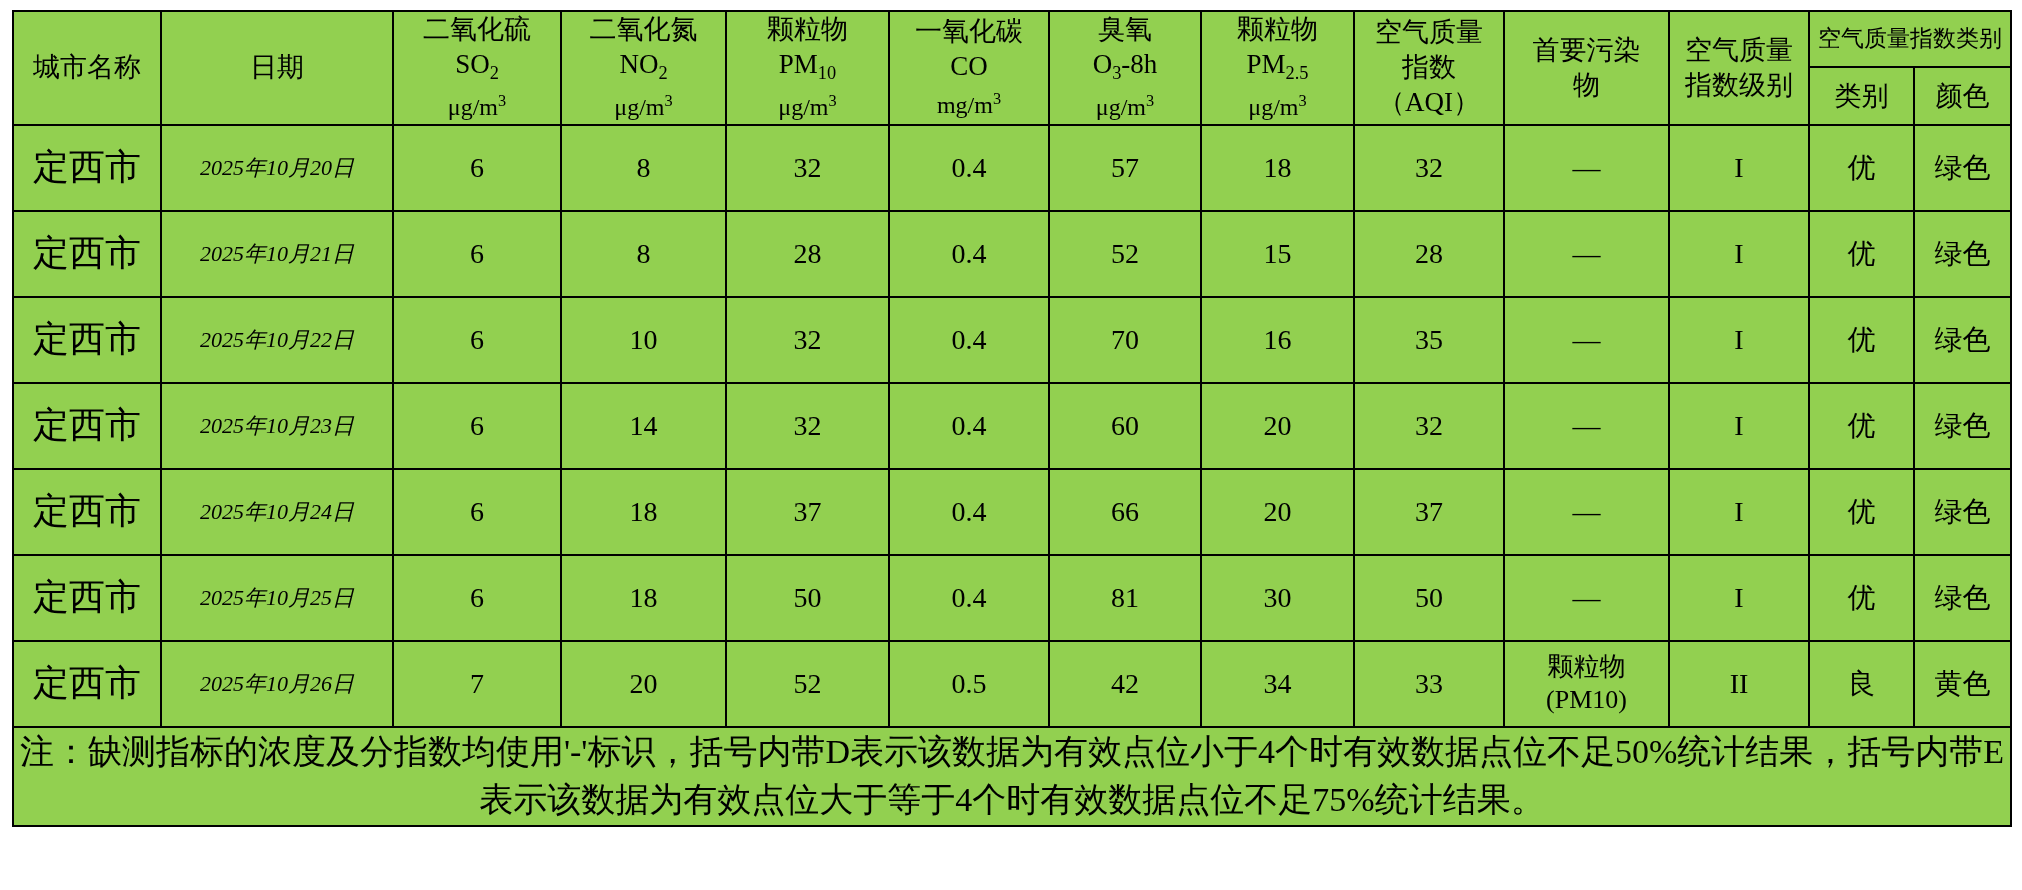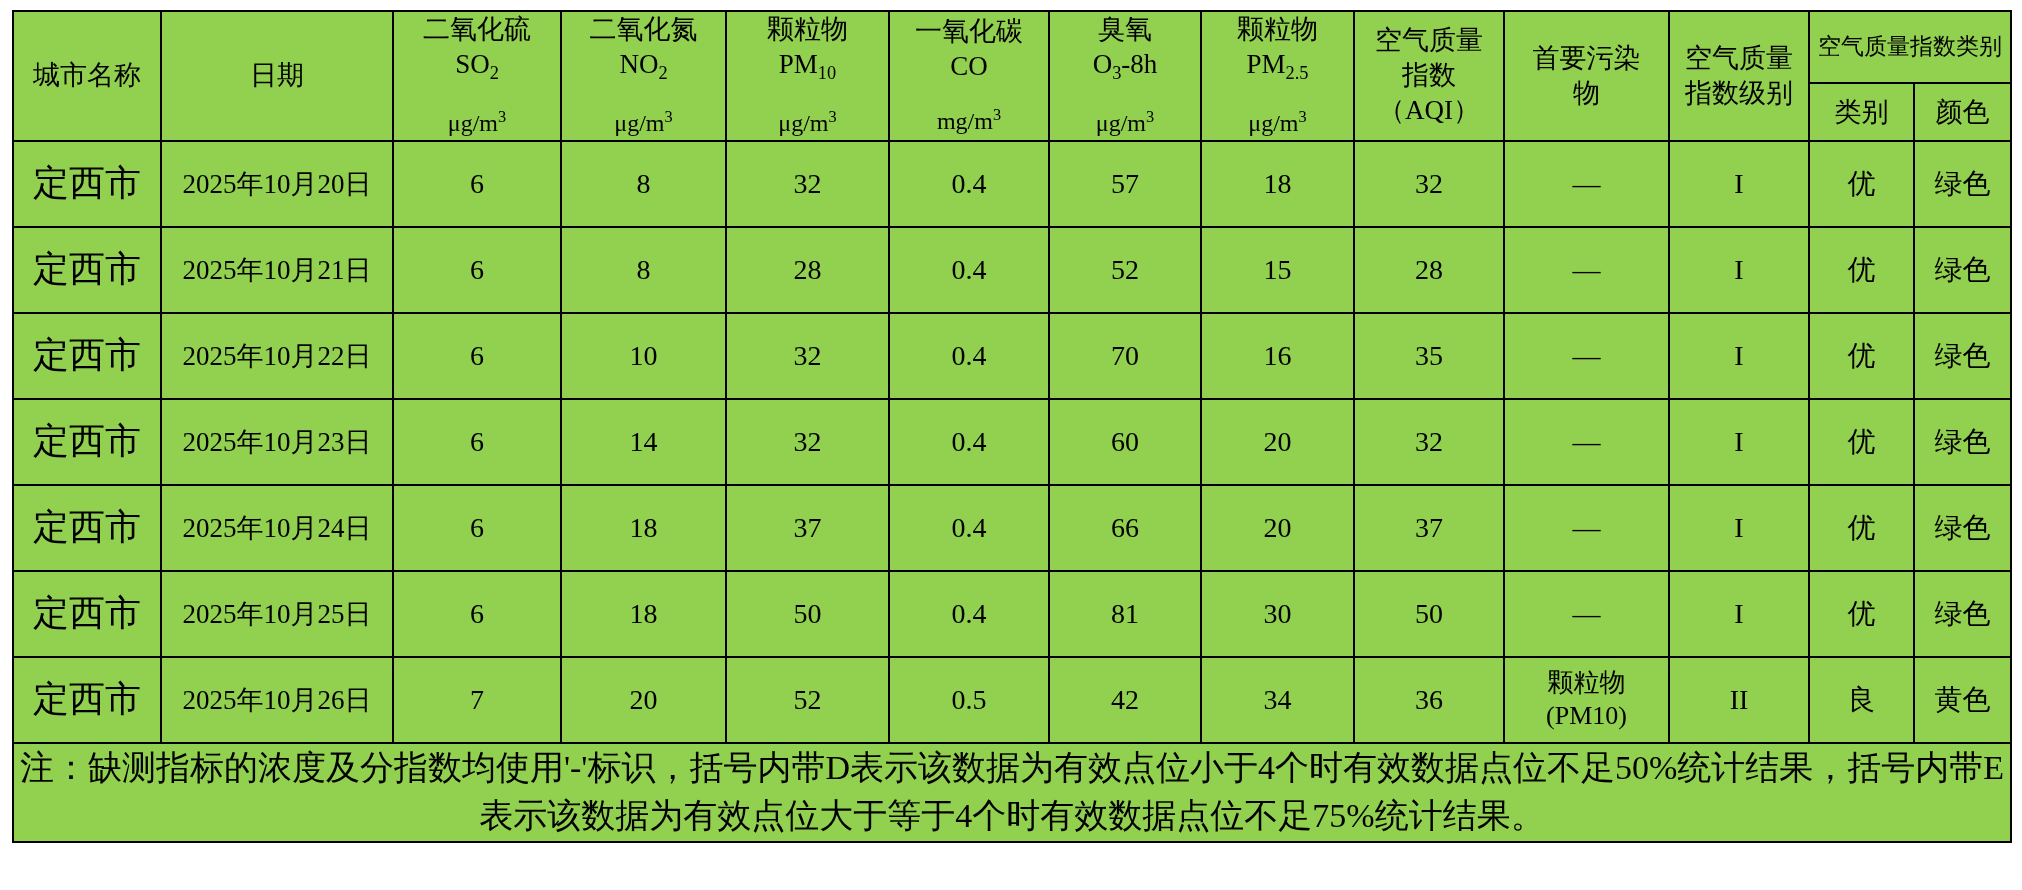--- a/index.html
+++ b/index.html
@@ -50,32 +50,32 @@
   col.c-color   { width: 97px; }
 
   .hdr-cell {
     font-size: 27px;
     line-height: 1.30;
     padding: 8px 4px;
   }
   .hdr-cell .unit {
     font-size: 24px;
     display: block;
-    margin-top: 20px;
+    margin-top: 4px;
   }
   .hdr-cell .l1, .hdr-cell .l2 { display: block; }
   sub { font-size: 0.68em; vertical-align: sub; }
   sup { font-size: 0.68em; vertical-align: super; }
 
   .row-cell {
     font-size: 28px;
     height: 84px;
   }
   .city-cell { font-size: 36px; }
-  .date-cell { font-size: 27px; }
+  .date-cell { font-size: 22px; font-style: italic; }
   .primary-two {
     font-size: 26px;
     line-height: 1.26;
   }
   .primary-two .l1, .primary-two .l2 { display: block; }
 
   .note-cell {
     font-size: 34px;
     line-height: 1.44;
     text-align: left;
@@ -257,21 +257,21 @@
         </tr>
         <tr>
           <td class="row-cell city-cell">定西市</td>
           <td class="row-cell date-cell">2025年10月26日</td>
           <td class="row-cell ">7</td>
           <td class="row-cell ">20</td>
           <td class="row-cell ">52</td>
           <td class="row-cell ">0.5</td>
           <td class="row-cell ">42</td>
           <td class="row-cell ">34</td>
-          <td class="row-cell ">36</td>
+          <td class="row-cell ">33</td>
           <td class="row-cell primary-two">
             <span class="l1">颗粒物</span>
             <span class="l2">(PM10)</span>
           </td>
           <td class="row-cell ">II</td>
           <td class="row-cell ">良</td>
           <td class="row-cell ">黄色</td>
         </tr>
       </tbody>
     <tfoot>

